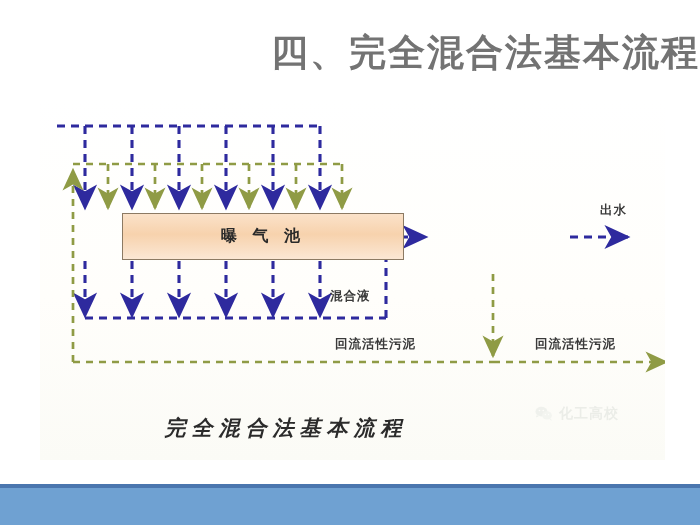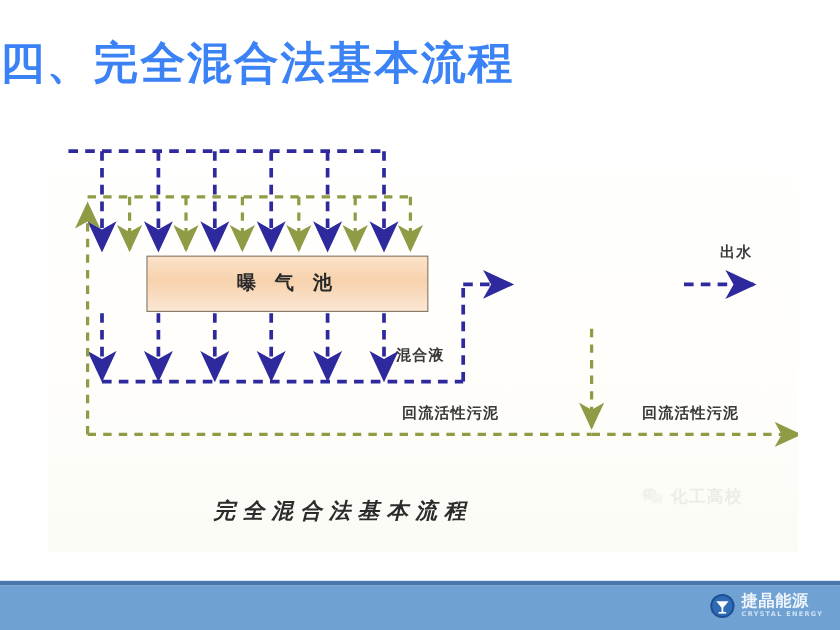--- a/index.html
+++ b/index.html
@@ -8,39 +8,39 @@
     background:#ffffff;
     font-family:"DejaVu Sans","Liberation Sans",sans-serif;
     overflow:hidden;
     position:relative;
   }
   #slide{position:absolute;left:0;top:0;width:700px;height:525px;background:#ffffff;}
 
   
   .title{
     position:absolute;left:0;top:28px;width:700px;
-    text-align:left;
+    text-align:right;
     font-family:"DejaVu Serif","Liberation Serif",serif;
     font-weight:700;
     font-size:37px;
     letter-spacing:2px;
-    color:#3b82f6;
+    color:#737373;
     white-space:nowrap;
   }
 
   
   .diagram{
     position:absolute;left:40px;top:98px;width:625px;height:362px;
     background:linear-gradient(180deg,#ffffff 0%,#fffefb 55%,#fbfbf6 100%);
   }
   .diagram-svg{position:absolute;left:0;top:0;width:625px;height:362px;}
 
   
   .aeration-tank{
-    position:absolute;left:82px;top:115px;width:235px;height:47px;
+    position:absolute;left:82px;top:115px;width:282px;height:47px;
     border:1.3px solid #8c7a63;
     background:linear-gradient(180deg,#fbe2c9 0%,#f7d2ad 45%,#fbe7d4 100%);
     box-sizing:border-box;
     display:flex;align-items:center;justify-content:center;
   }
   .aeration-tank .lbl{
     font-family:"DejaVu Serif","Liberation Serif",serif;
     font-size:16px;font-weight:700;color:#2a2a2a;letter-spacing:5px;
     white-space:nowrap;
   }
@@ -70,21 +70,21 @@
   .lbl-hunheye{left:290px;top:190px;text-align:center;}
   .lbl-huiliu{left:295px;top:238px;}
   .lbl-shengyu{left:495px;top:238px;}
   .lbl-chushui{left:560px;top:104px;}
 
   
   .caption{
     position:absolute;left:0;top:414px;width:572px;text-align:center;
     font-family:"DejaVu Serif","Liberation Serif",serif;
     font-style:italic;font-weight:700;
-    font-size:18px;color:#2b2b2b;letter-spacing:6px;
+    font-size:21px;color:#2b2b2b;letter-spacing:6px;
     white-space:nowrap;
   }
 
   
   .watermark{
     position:absolute;left:534px;top:404px;
     display:flex;align-items:center;gap:6px;
     opacity:.33;
   }
   .wm-logo{width:19px;height:19px;}
@@ -200,27 +200,14 @@
       <path d="M21.4 18.2 L22.6 21.1 L19.2 19.5 Z" fill="#e2e7e2"></path>
       <circle cx="14.3" cy="13.3" r="0.85" fill="#ffffff"></circle>
       <circle cx="18.4" cy="13.3" r="0.85" fill="#ffffff"></circle>
     </svg>
     <span class="wm-text">化工高校</span>
   </div>
 
   <div class="bottom-strip"></div>
   <div class="bottom-bar"></div>
 
-  <div class="brand">
-    <svg class="brand-mark" viewBox="0 0 24 24">
-      <circle cx="12" cy="12" r="11" fill="#1d4f96"></circle>
-      <circle cx="12" cy="12" r="9.2" fill="#2f6bb5"></circle>
-      <path d="M6.4 7.6 L17.6 7.6 L12 14.6 Z" fill="#ffffff"></path>
-      <rect x="11.2" y="13.4" width="1.6" height="4.6" fill="#ffffff"></rect>
-      <rect x="8.6" y="17.4" width="6.8" height="1.5" fill="#ffffff"></rect>
-    </svg>
-    <span class="brand-words">
-      <span class="brand-cn">捷晶能源</span>
-      <span class="brand-en">CRYSTAL ENERGY</span>
-    </span>
-  </div>
 
 </div>
 
 </body></html>

